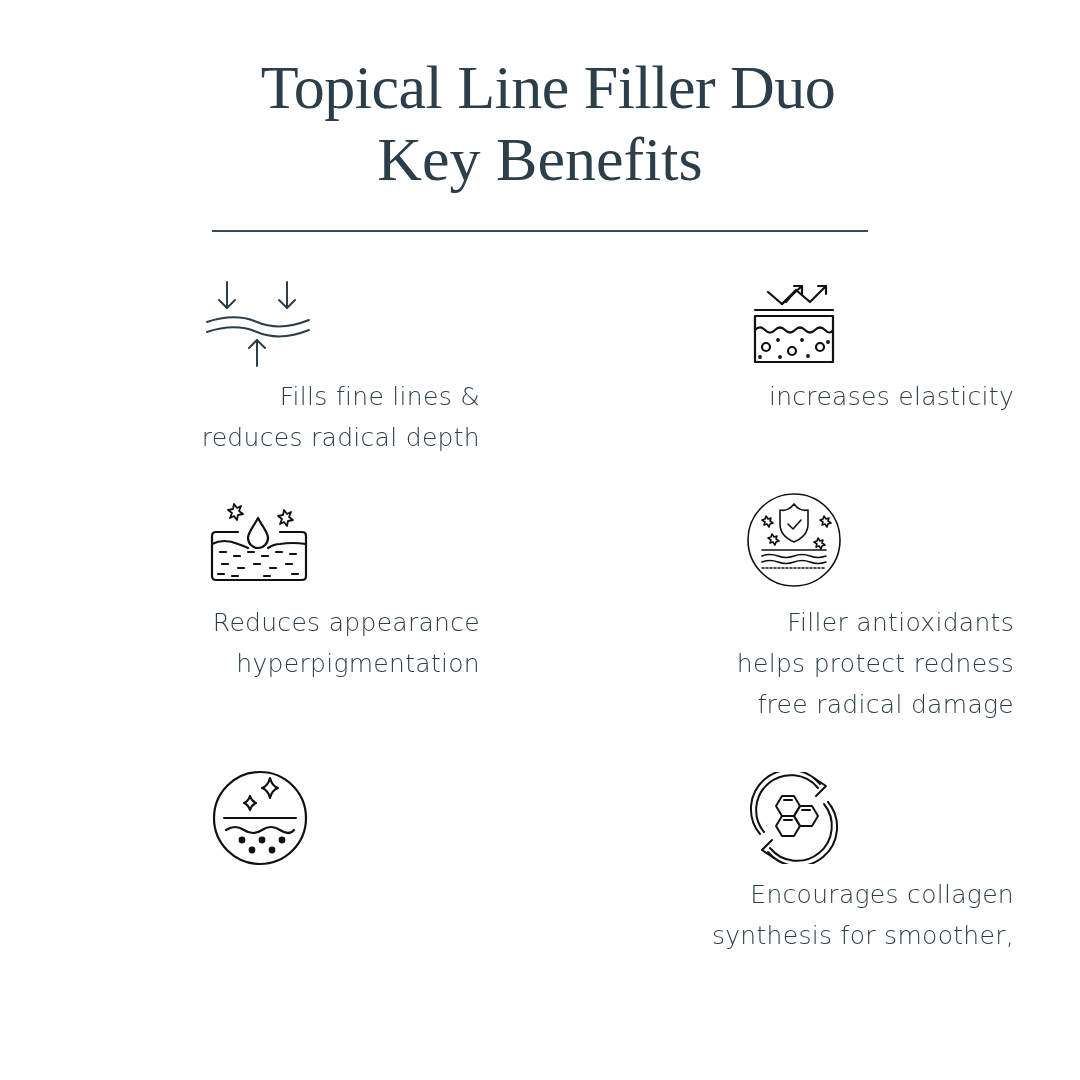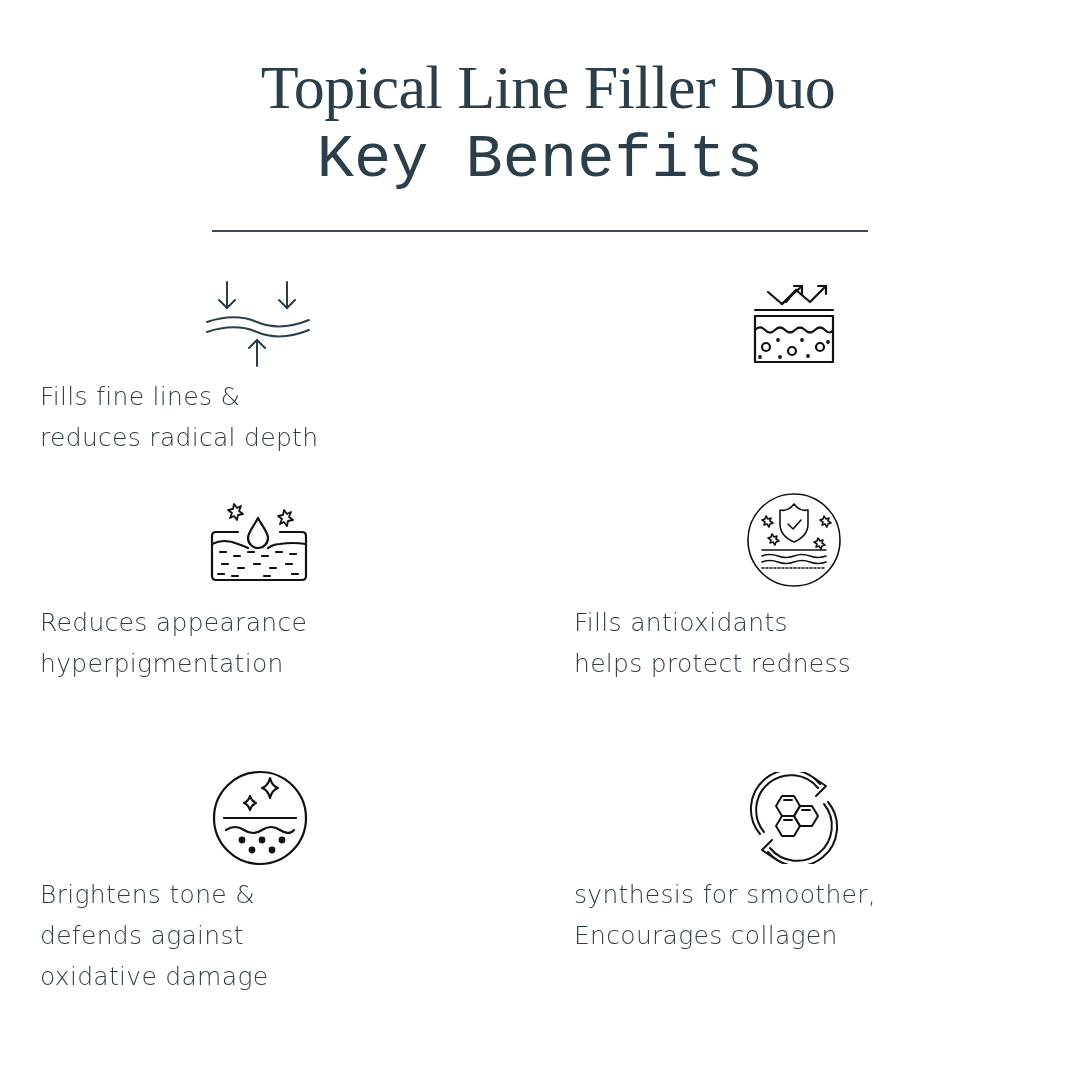--- a/index.html
+++ b/index.html
@@ -7,27 +7,27 @@
     width: 1080px; height: 1080px; background: #ffffff;
     position: relative; overflow: hidden;
     color: #2c3e4a;
   }
   .title {
     position: absolute; left: 0; width: 1080px; text-align: center;
     font-family: "DejaVu Serif", "Liberation Serif", serif;
     color: #2c3e4a; margin: 0; font-weight: normal;
   }
   .title.l1 { top: 52px; font-size: 62px; letter-spacing: -0.5px; font-family: "Liberation Serif", serif; padding-left: 8px; }
-  .title.l2 { top: 124px; font-size: 62px; font-family: Liberation Mono, monospace; }
+  .title.l2 { top: 124px; font-size: 62px; font-family: Liberation Serif, serif; }
   .rule {
     position: absolute; left: 212px; top: 230px; width: 656px; height: 2px;
     background: #3a4a55;
   }
   .benefit {
-    position: absolute; width: 440px; text-align: left; text-decoration: underline;
+    position: absolute; width: 440px; text-align: right; text-decoration: underline;
   }
   .benefit .icon {
     position: absolute; left: 50%; transform: translateX(-50%);
   }
   .benefit .text {
     position: absolute; left: 0; width: 100%;
     font-family: "DejaVu Sans", sans-serif; font-size: 25px;
     line-height: 41px; color: #2c3e4a; font-weight: 300;
     letter-spacing: 0.3px;
   }
@@ -75,20 +75,21 @@
         <circle cx="68" cy="65" r="4"></circle>
       <circle cx="8" cy="75" r="0.8" fill="#111"></circle>
         <circle cx="26" cy="58" r="0.8" fill="#111"></circle>
       <circle cx="28" cy="75" r="0.8" fill="#111"></circle>
         <circle cx="50" cy="58" r="0.8" fill="#111"></circle>
       <circle cx="56" cy="74" r="0.8" fill="#111"></circle>
         <circle cx="76" cy="60" r="0.8" fill="#111"></circle>
     </svg>
   </div>
   <div class="text" style="top:106px;">
+    <span>increases elasticity</span>
   </div>
 </div>
 
 <div class="benefit" style="left:40px; top:496px; height:240px;">
   <div class="icon" style="top:2px;">
     <svg width="100" height="86" viewBox="0 0 100 86" fill="none" stroke="#111" stroke-width="2.2" stroke-linecap="round" stroke-linejoin="round">
       <path d="M24 6 l3 4 l4 -2 l-2 5 l4 3 l-5 1 l-1 5 l-3 -4 l-4 2 l2 -5 l-4 -3 l5 -1 z" stroke-width="1.8"></path>
       <path d="M74 12 l3 4 l4 -2 l-2 5 l4 3 l-5 1 l-1 5 l-3 -4 l-4 2 l2 -5 l-4 -3 l5 -1 z" stroke-width="1.8"></path>
       <path d="M48 20 C44 28, 38 34, 38 40 a10 10 0 0 0 20 0 C58 34, 52 28, 48 20 z"></path>
       <path d="M6 34 h22 M70 34 h22"></path>
@@ -115,44 +116,40 @@
       <path d="M78 24 l2 3 l3 -1 l-1 3 l3 2 l-3 1 l-1 3 l-2 -3 l-3 1 l1 -3 l-3 -2 l3 -1 z"></path>
       <path d="M26 42 l2 3 l3 -1 l-1 3 l3 2 l-3 1 l-1 3 l-2 -3 l-3 1 l1 -3 l-3 -2 l3 -1 z"></path>
       <path d="M72 46 l2 3 l3 -1 l-1 3 l3 2 l-3 1 l-1 3 l-2 -3 l-3 1 l1 -3 l-3 -2 l3 -1 z"></path>
       <line x1="16" y1="58" x2="80" y2="58"></line>
       <path d="M16 64 q8 -3 16 0 t16 0 t16 0 t16 0"></path>
       <path d="M16 70 q8 -3 16 0 t16 0 t16 0 t16 0"></path>
       <line x1="16" y1="76" x2="80" y2="76" stroke-dasharray="2 2"></line>
     </svg>
   </div>
   <div class="text" style="top:110px;">
-    <span>Fills antioxidants</span>
+    <span>Filler antioxidants</span>
     <span>helps protect redness</span>
+    <span>free radical damage</span>
   </div>
 </div>
 
 <div class="benefit" style="left:40px; top:768px; height:240px;">
   <div class="icon" style="top:2px;">
     <svg width="96" height="96" viewBox="0 0 96 96" fill="none" stroke="#111" stroke-width="2.2" stroke-linecap="round" stroke-linejoin="round">
       <circle cx="48" cy="48" r="46"></circle>
       <path d="M58 8 q2 8 8 10 q-6 2 -8 10 q-2 -8 -8 -10 q6 -2 8 -10 z"></path>
       <path d="M38 26 q1.5 5 6 7 q-4.5 2 -6 7 q-1.5 -5 -6 -7 q4.5 -2 6 -7 z"></path>
       <line x1="12" y1="48" x2="84" y2="48"></line>
       <path d="M14 60 q9 -6 18 0 t18 0 t18 0 t14 0"></path>
       <circle cx="30" cy="70" r="3.4" fill="#111" stroke="none"></circle>
       <circle cx="50" cy="70" r="3.4" fill="#111" stroke="none"></circle>
       <circle cx="70" cy="70" r="3.4" fill="#111" stroke="none"></circle>
       <circle cx="40" cy="80" r="3.4" fill="#111" stroke="none"></circle>
       <circle cx="60" cy="80" r="3.4" fill="#111" stroke="none"></circle>
     </svg>
-  </div>
-  <div class="text" style="top:106px;">
-    <span>Brightens tone &amp;</span>
-    <span>defends against</span>
-    <span>oxidative damage</span>
   </div>
 </div>
 
 <div class="benefit" style="left:574px; top:768px; height:240px;">
   <div class="icon" style="top:4px;">
     <svg width="92" height="92" viewBox="0 0 92 92" fill="none" stroke="#111" stroke-width="2" stroke-linecap="round" stroke-linejoin="round">
       <path d="M12 62 A38 38 0 0 1 72 12"></path>
       <path d="M16 60 A34 34 0 0 1 70 16"></path>
       <polyline points="66,6 78,14 68,24"></polyline>
       <path d="M80 30 A38 38 0 0 1 20 80"></path>
@@ -160,16 +157,16 @@
       <polyline points="26,86 14,78 24,68"></polyline>
       <polygon points="34,24 46,24 52,34 46,44 34,44 28,34"></polygon>
       <polygon points="52,34 64,34 70,44 64,54 52,54 46,44"></polygon>
       <polygon points="34,44 46,44 52,54 46,64 34,64 28,54"></polygon>
       <line x1="36" y1="28" x2="44" y2="28"></line>
       <line x1="54" y1="38" x2="62" y2="38"></line>
       <line x1="36" y1="48" x2="44" y2="48"></line>
     </svg>
   </div>
   <div class="text" style="top:106px;">
+    <span>Encourages collagen</span>
     <span>synthesis for smoother,</span>
-    <span>Encourages collagen</span>
   </div>
 </div>
 
 </body></html>

